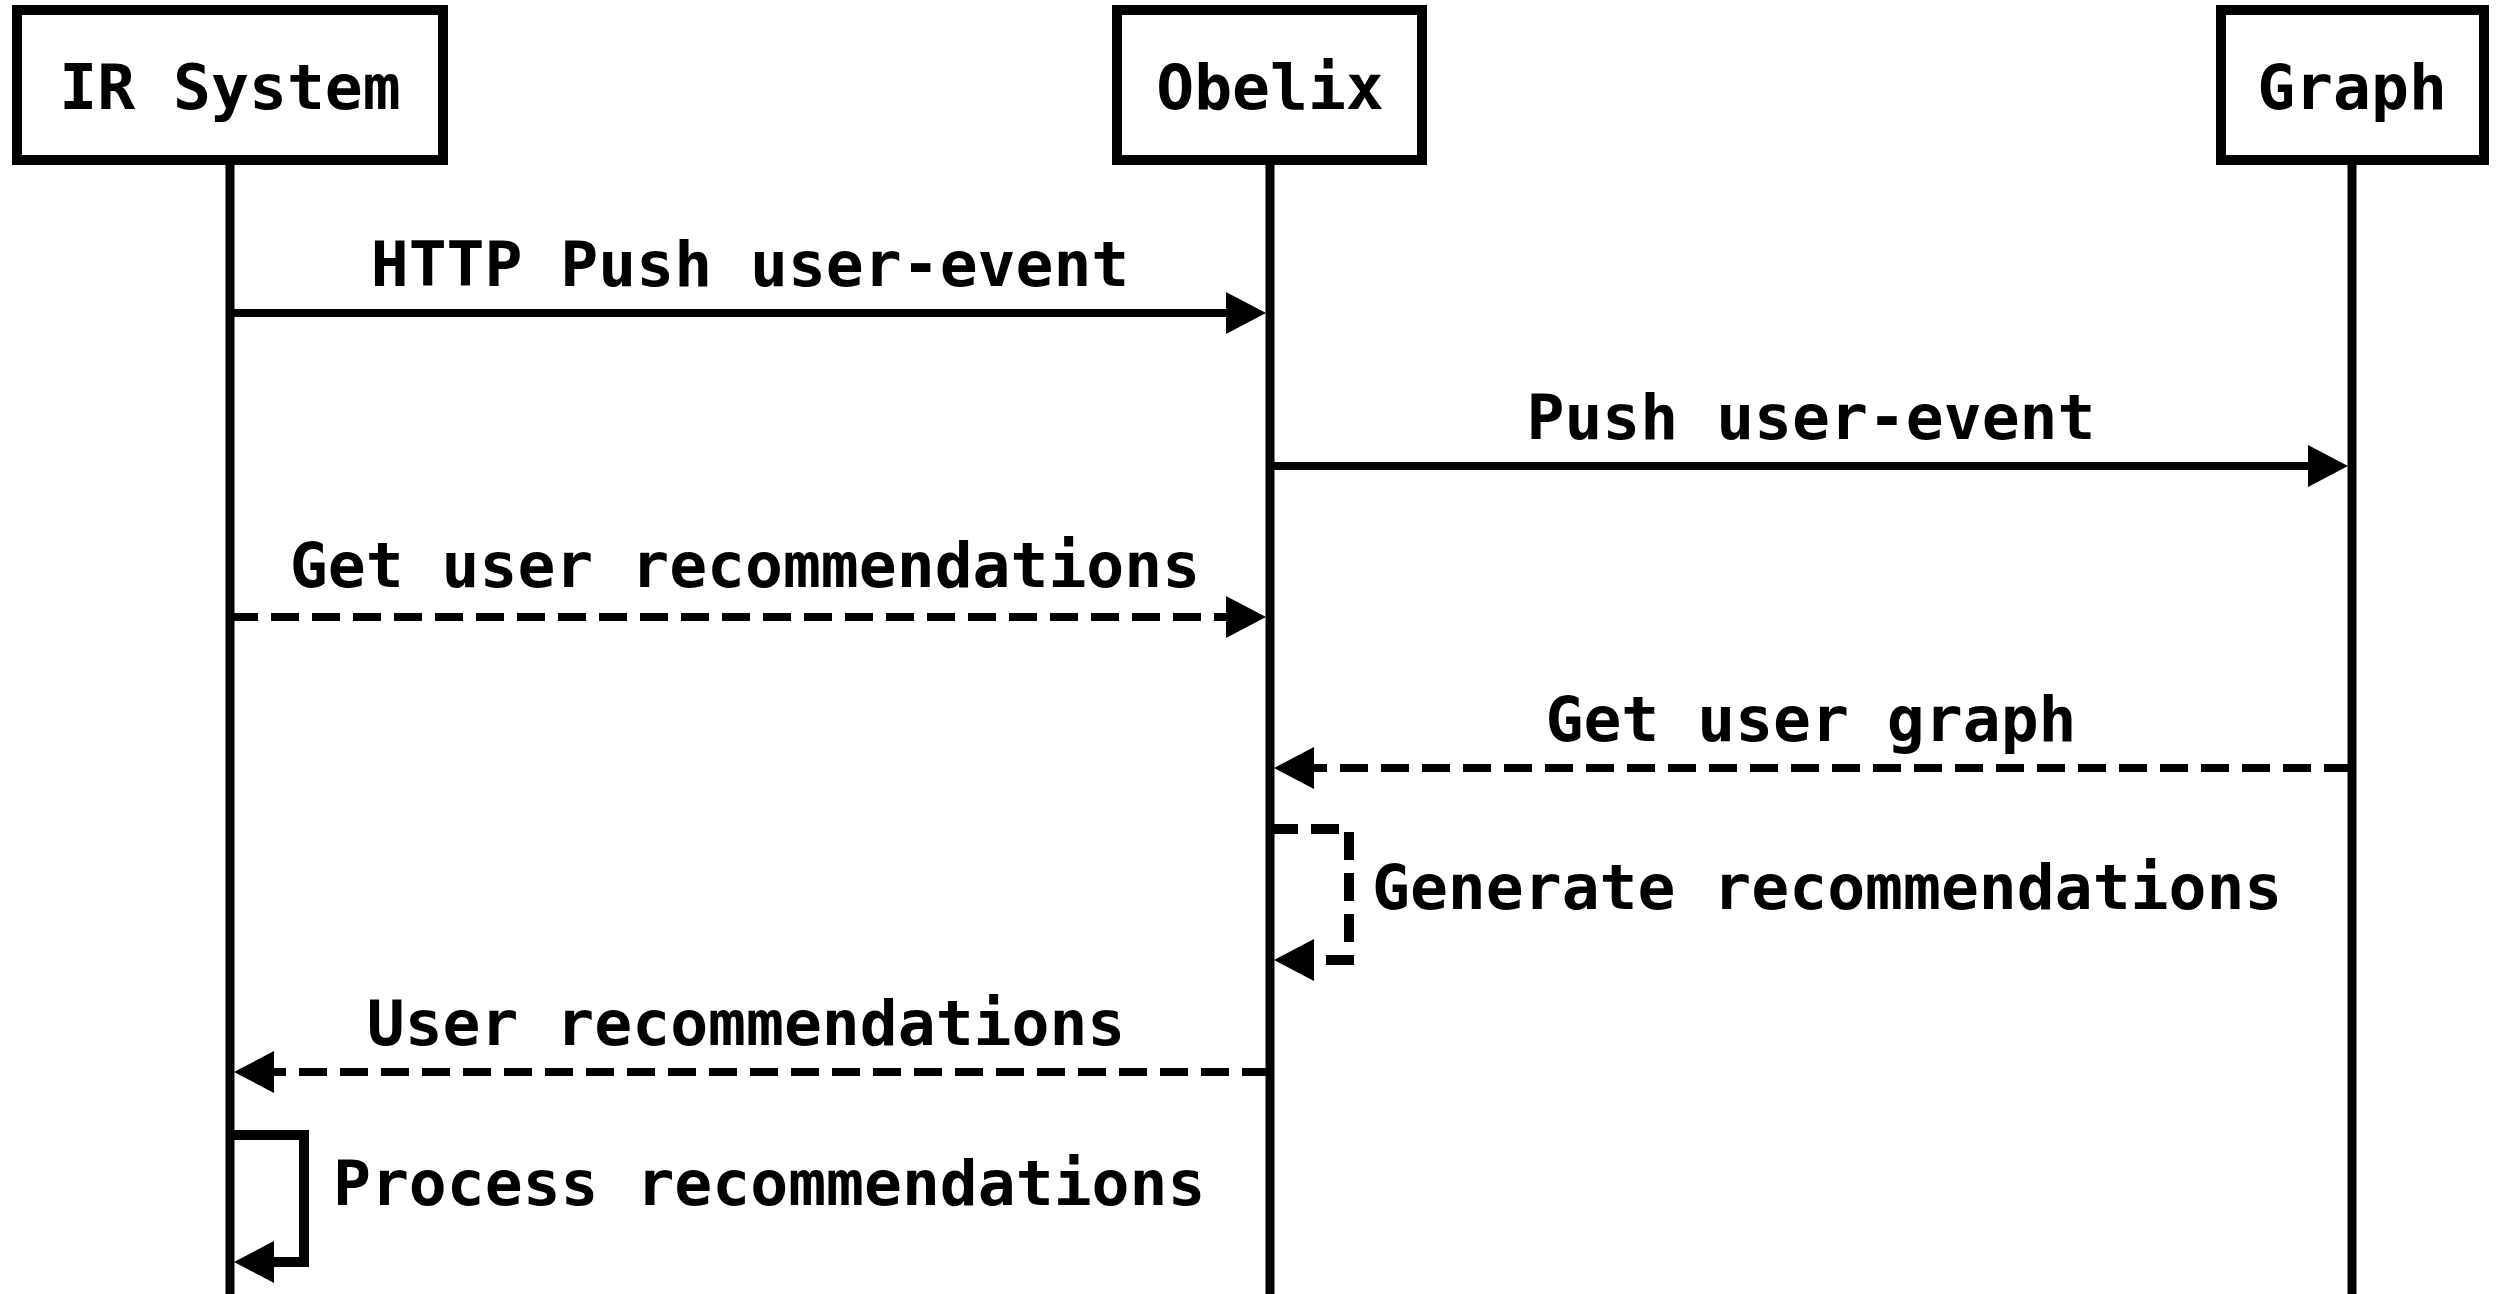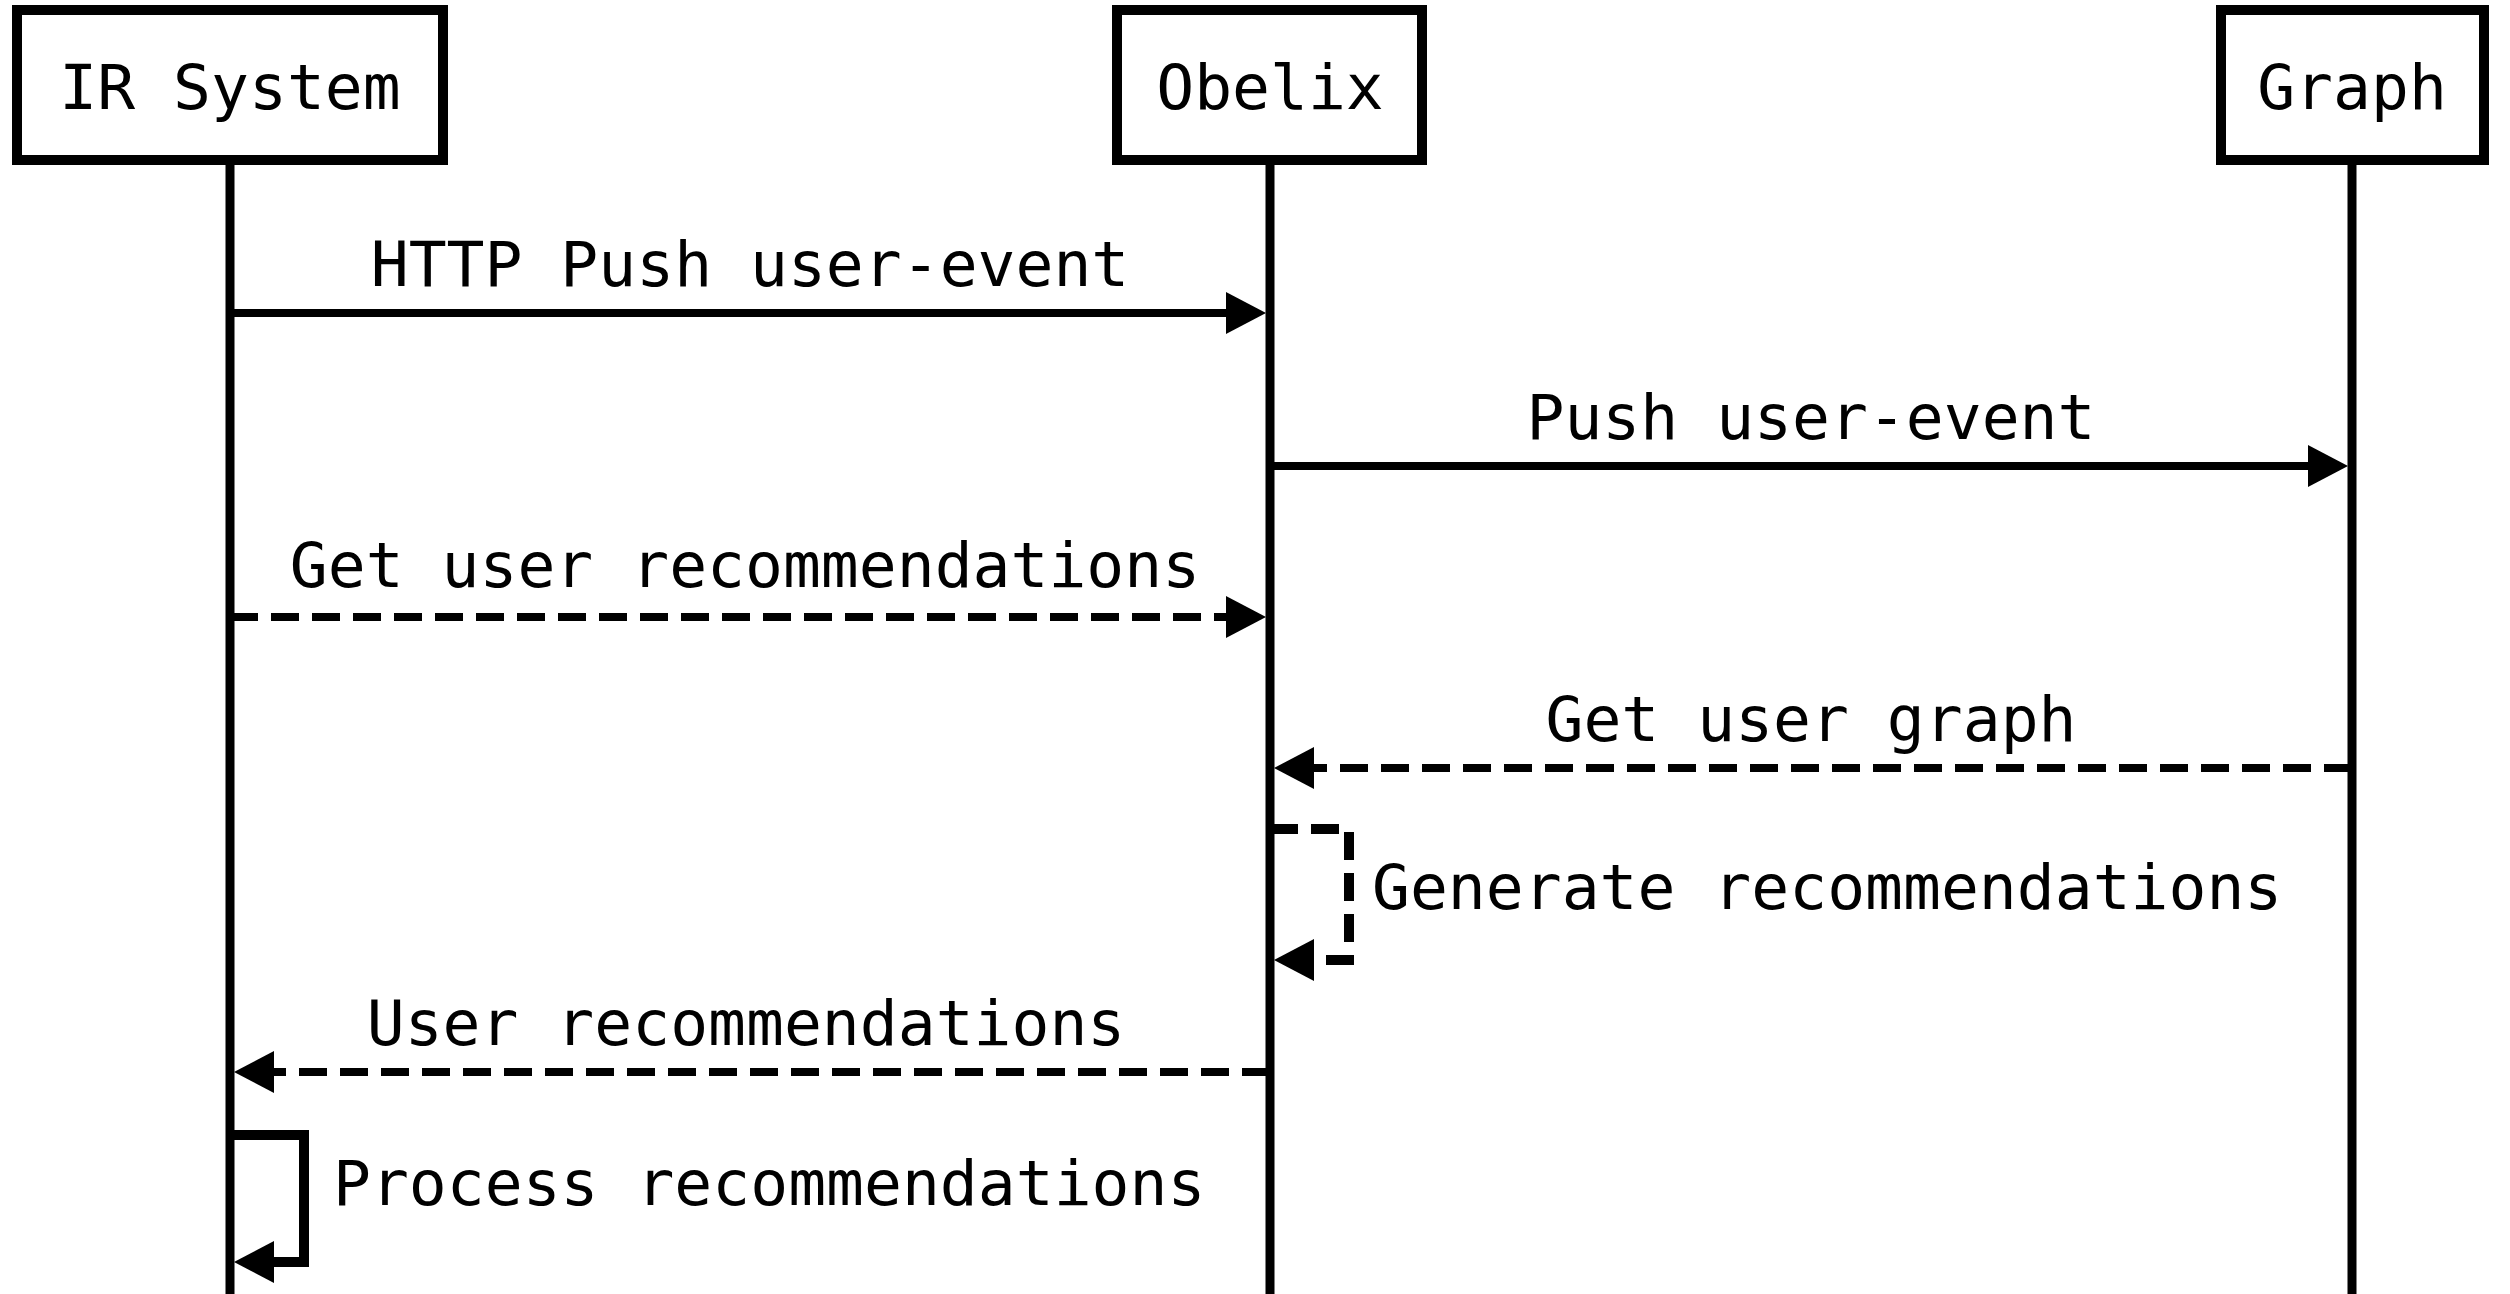--- a/index.html
+++ b/index.html
@@ -5,20 +5,21 @@
   html, body {
     margin: 0;
     padding: 0;
     background: #ffffff;
   }
   .stage {
     width: 2510px;
     height: 1294px;
     background: #ffffff;
     overflow: hidden;
+    font-weight: bold;
   }
   svg text {
     font-family: "DejaVu Sans Mono", "Liberation Mono", monospace;
     font-size: 63px;
     fill: #000000;
   }
   svg .mid { text-anchor: middle; }
   svg .start { text-anchor: start; }
   .actor-rect {
     fill: #ffffff;

